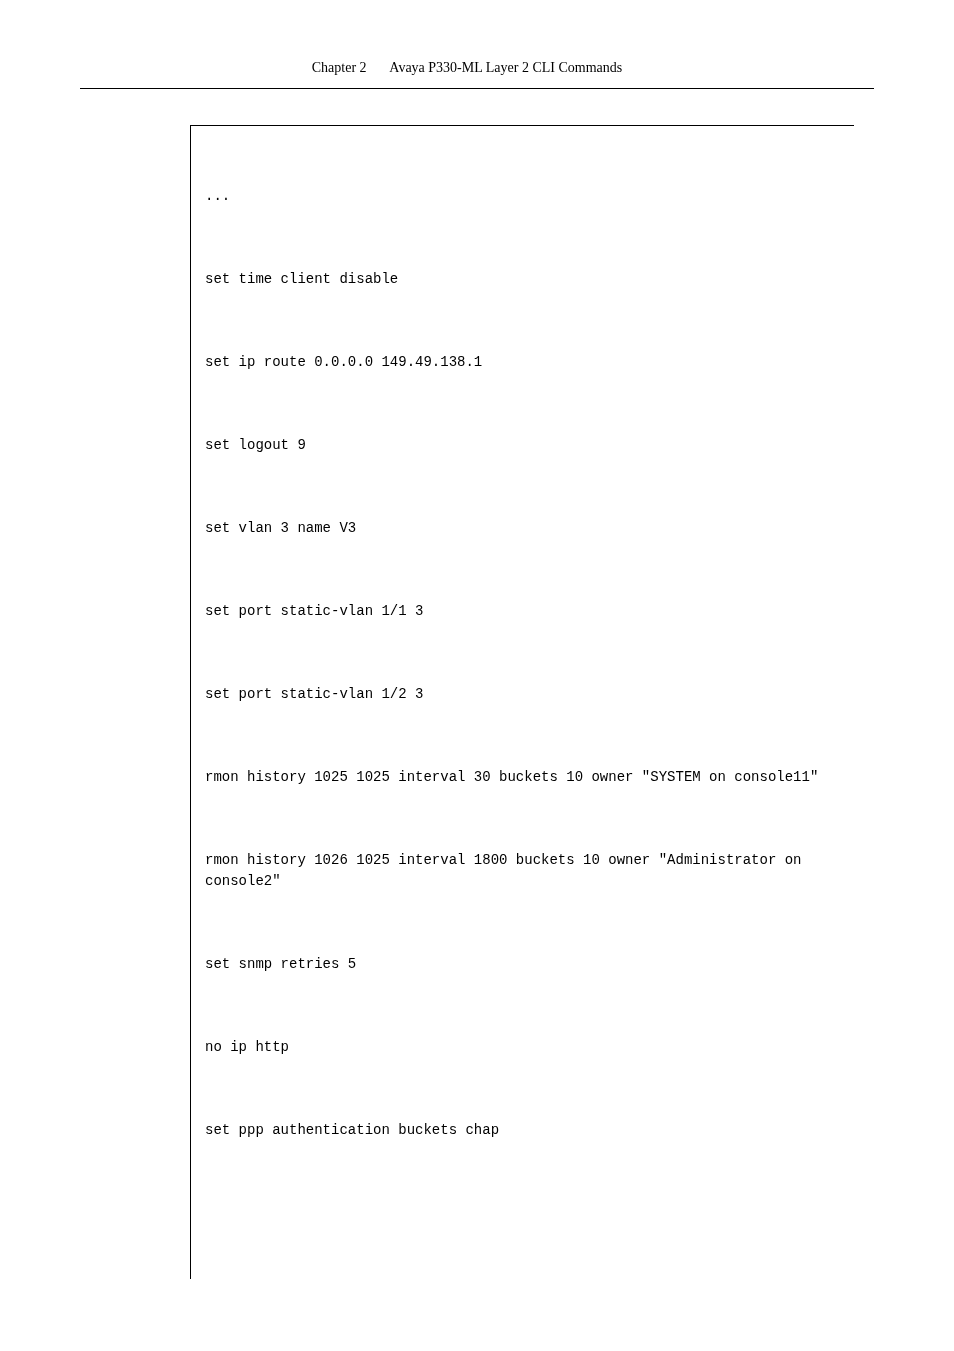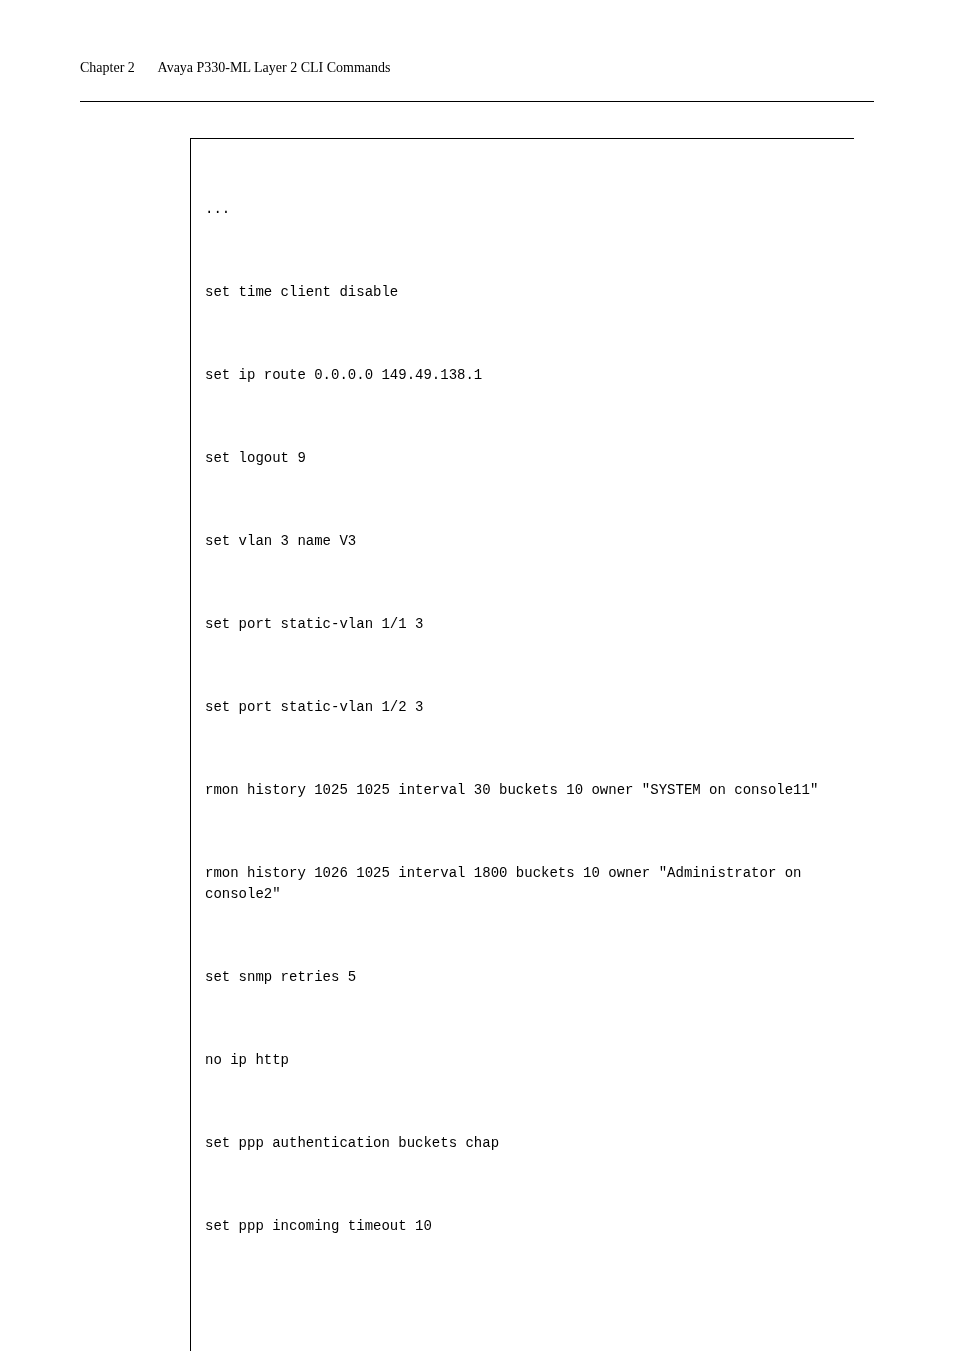--- a/index.html
+++ b/index.html
@@ -10,23 +10,23 @@
     color: #000000;
     width: 954px;
   }
   .page {
     padding: 60px 80px 40px 80px;
     box-sizing: border-box;
   }
   .header-line {
     font-family: "Times New Roman", Times, serif;
     font-size: 14px;
-    text-align: left;
+    text-align: center;
     padding-right: 20px;
-    padding-bottom: 25px;
+    padding-bottom: 12px;
     border-bottom: 1px solid #000;
   }
   .header-chapter {
     margin-right: 20px;
   }
   .code-block {
     font-family: "Courier New", Courier, monospace;
     font-size: 14px;
     line-height: 1.5;
     border-left: 1px solid #000;
@@ -60,20 +60,19 @@
     <div class="codeline">set ip route 0.0.0.0 149.49.138.1</div>
     <div class="codeline">set logout 9</div>
     <div class="codeline">set vlan 3 name V3</div>
     <div class="codeline">set port static-vlan 1/1 3</div>
     <div class="codeline">set port static-vlan 1/2 3</div>
     <div class="codeline">rmon history 1025 1025 interval 30 buckets 10 owner "SYSTEM on console11"</div>
     <div class="codeline">rmon history 1026 1025 interval 1800 buckets 10 owner "Administrator on console2"</div>
     <div class="codeline">set snmp retries 5</div>
     <div class="codeline">no ip http</div>
     <div class="codeline">set ppp authentication buckets chap</div>
-    <div class="codeline">set ppp incoming timeout 10</div>
     
     
     
     
   </div>
 
 </div>
 
 </body></html>

